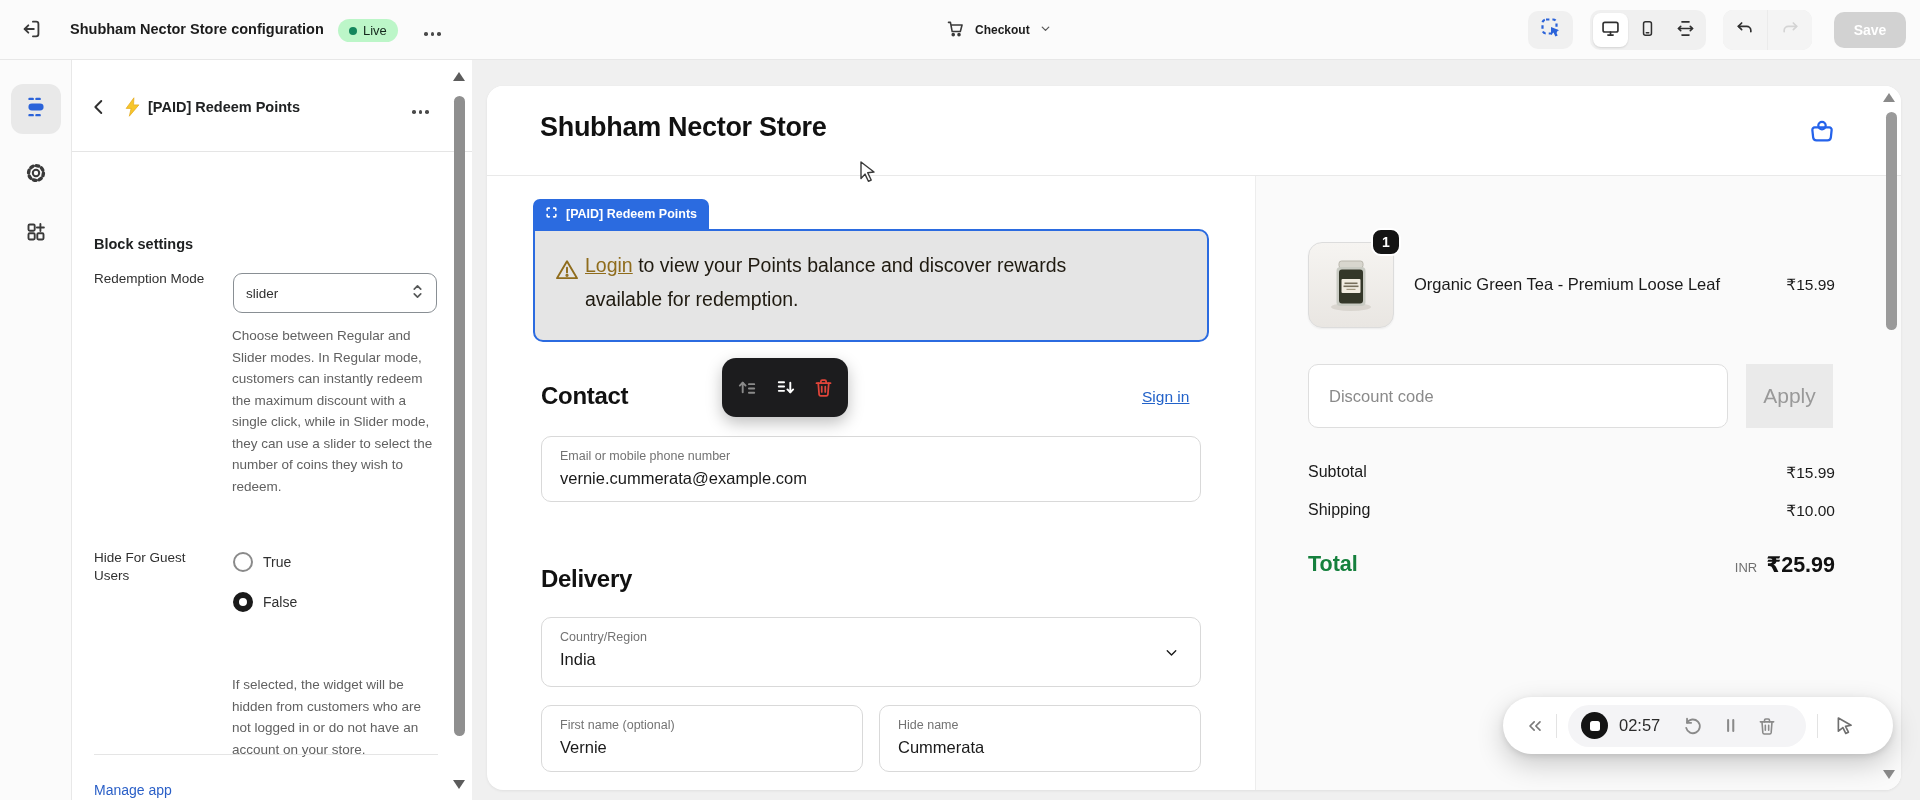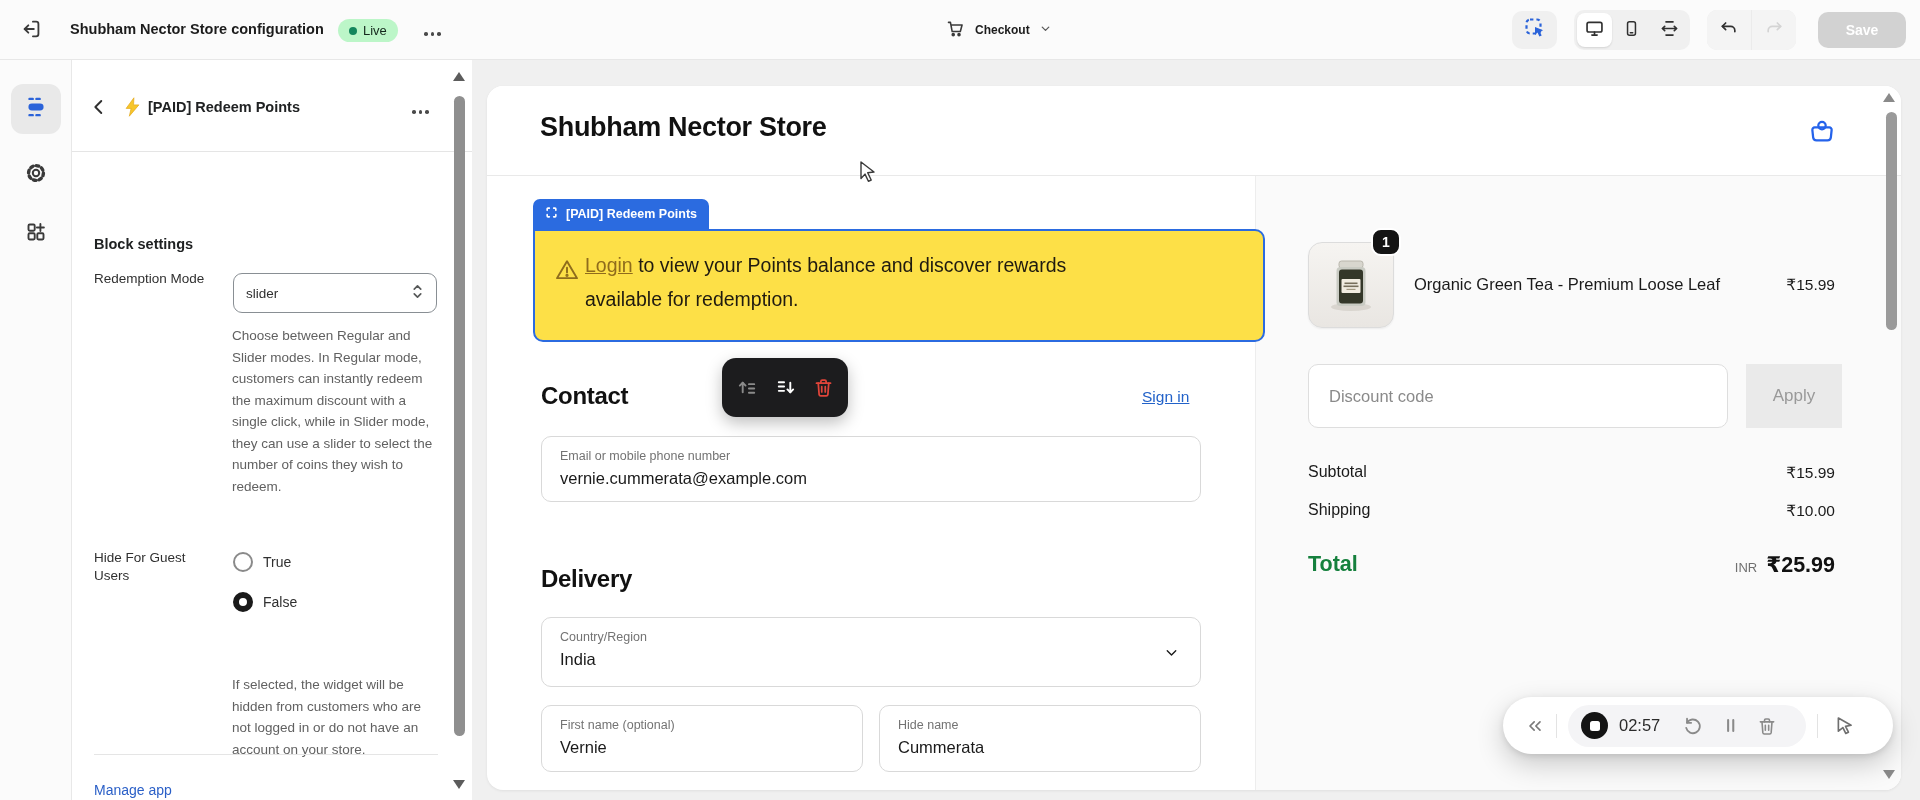--- a/index.html
+++ b/index.html
@@ -18,21 +18,21 @@
   .tb-dots { position:absolute; left:420px; top:28px; cursor:pointer; padding:4px; }
   .page-sel { position:absolute; left:945px; top:14px; height:32px; display:flex; align-items:center; gap:9px; cursor:pointer; }
   .page-sel-label { font-size:12px; font-weight:700; color:#1c1c1c; }
   .tb-right { position:absolute; right:14px; top:0; height:60px; display:flex; align-items:center; }
   .inspect-btn { width:45px; height:38px; background:#f0f0f0; border-radius:10px; display:flex; align-items:center; justify-content:center; cursor:pointer; margin-right:17px; }
   .seg { width:116px; height:40px; background:#f0f0f0; border-radius:10px; display:flex; padding:3px; gap:2px; margin-right:17px; }
   .seg-cell { flex:1; display:flex; align-items:center; justify-content:center; border-radius:8px; cursor:pointer; }
   .seg-cell.active { background:#ffffff; box-shadow:0 1px 2px rgba(0,0,0,.12); }
   .histo { width:89px; height:40px; border-radius:10px; overflow:hidden; display:flex; gap:1px; background:#ebebeb; margin-right:22px; }
   .histo-cell { flex:1; background:#f4f4f4; display:flex; align-items:center; justify-content:center; cursor:pointer; }
-  .save-btn { width:88px; height:36px; border-radius:10px; background:#d2d2d2; color:#ffffff; font-size:14px; font-weight:700; display:flex; align-items:center; justify-content:center; cursor:default; }
+  .save-btn { width:72px; height:36px; border-radius:10px; background:#d2d2d2; color:#ffffff; font-size:14px; font-weight:700; display:flex; align-items:center; justify-content:center; cursor:default; }
 
   
   .strip { position:absolute; left:0; top:60px; width:72px; height:740px; background:#fbfbfb; border-right:1px solid #e8e8e8; z-index:10; }
   .strip-item { position:absolute; left:11px; width:50px; height:50px; border-radius:12px; display:flex; align-items:center; justify-content:center; cursor:pointer; }
   .strip-item.active { background:#e9e9e9; }
 
   
   .panel { position:absolute; left:72px; top:60px; width:400px; height:740px; background:#ffffff; z-index:9; }
   .panel-header { position:absolute; left:0; top:0; width:100%; height:92px; border-bottom:1px solid #e5e5e5; }
   .back-btn { position:absolute; left:16px; top:36px; width:24px; height:24px; cursor:pointer; }
@@ -60,42 +60,42 @@
 
   
   .card { position:absolute; left:487px; top:86px; width:1414px; height:704px; background:#ffffff; border-radius:16px; box-shadow:0 1px 3px rgba(0,0,0,.07); overflow:hidden; }
   .card-header { position:absolute; left:0; top:0; width:100%; height:90px; border-bottom:1px solid #e9e9e9; background:#fff; }
   .store-name { position:absolute; left:53px; top:26px; font-size:27px; font-weight:700; letter-spacing:-.3px; color:#111; }
   .bag-btn { position:absolute; left:1318px; top:28px; width:34px; height:34px; cursor:pointer; }
   .summary-bg { position:absolute; left:768px; top:90px; width:646px; height:614px; background:#fafafa; border-left:1px solid #ededed; }
 
   .block-badge { position:absolute; left:46px; top:113px; height:30px; background:#2b6be0; border-radius:7px 7px 0 0; display:flex; align-items:center; gap:8px; padding:0 12px; cursor:pointer; }
   .block-badge span { color:#fff; font-size:12.5px; font-weight:700; }
-  .warn-box { position:absolute; left:46px; top:143px; width:732px; height:113px; background:#fde047; border:2px solid #2b6be0; border-radius:0 10px 10px 10px; }
+  .warn-box { position:absolute; left:46px; top:143px; width:676px; height:113px; background:#e5e5e5; border:2px solid #2b6be0; border-radius:0 10px 10px 10px; }
   .warn-text { position:absolute; left:50px; top:17px; width:562px; font-size:19.5px; line-height:34px; color:#1f1a10; }
   .warn-text a { color:#8f6c1c; text-decoration:underline; cursor:pointer; }
   .warn-tri { position:absolute; left:19px; top:26px; }
 
   .blk-toolbar { position:absolute; left:235px; top:272px; width:126px; height:59px; background:#1c1c1e; border-radius:14px; box-shadow:0 6px 16px rgba(0,0,0,.25); display:flex; align-items:center; justify-content:space-evenly; z-index:5; }
   .blk-tool { width:26px; height:26px; display:flex; align-items:center; justify-content:center; cursor:pointer; }
 
   .co-h2 { position:absolute; font-size:24px; font-weight:700; color:#111; letter-spacing:-.3px; }
   .signin { position:absolute; left:655px; top:302px; font-size:15.5px; color:#2262c9; text-decoration:underline; cursor:pointer; }
   .field { position:absolute; background:#fff; border:1px solid #d9d9d9; border-radius:10px; cursor:text; }
   .field .flabel { position:absolute; left:18px; top:12px; font-size:12.5px; color:#737373; }
   .field .fvalue { position:absolute; left:18px; top:32px; font-size:16.5px; color:#1a1a1a; }
   .field .fchev { position:absolute; right:20px; top:26px; }
 
   .thumb { position:absolute; left:821px; top:156px; width:86px; height:86px; border-radius:14px; border:1px solid #dcdcdc; background:linear-gradient(#f6f4f1,#e9e6e2); box-shadow:0 1px 2px rgba(0,0,0,.06); }
   .qty-badge { position:absolute; left:884px; top:142px; min-width:30px; height:28px; background:#141414; border:2.5px solid #fff; border-radius:10px; color:#fff; font-size:14px; font-weight:700; display:flex; align-items:center; justify-content:center; padding:0 8px; }
   .item-name { position:absolute; left:927px; top:189px; font-size:16.5px; color:#1a1a1a; }
   .item-price { position:absolute; right:66px; top:190px; font-size:15.5px; color:#1a1a1a; }
   .discount-input { position:absolute; left:821px; top:278px; width:420px; height:64px; border:1px solid #dedede; border-radius:10px; background:#fff; padding:0 20px; font-size:16.5px; color:#1a1a1a; font-family:inherit; }
   .discount-input::placeholder { color:#8a8a8a; }
-  .apply-btn { position:absolute; left:1259px; top:278px; width:96px; height:64px; border-radius:0; background:#eaeaea; color:#999; font-size:17px; display:flex; align-items:center; justify-content:center; cursor:pointer; }
+  .apply-btn { position:absolute; left:1259px; top:278px; width:87px; height:64px; border-radius:0; background:#eaeaea; color:#999; font-size:21px; display:flex; align-items:center; justify-content:center; cursor:pointer; }
   .sumrow-label { position:absolute; left:821px; font-size:16px; color:#1a1a1a; }
   .sumrow-value { position:absolute; right:66px; font-size:15.5px; color:#1a1a1a; }
   .total-label { position:absolute; left:821px; top:466px; font-size:21.5px; font-weight:700; color:#15803d; }
   .total-right { position:absolute; right:66px; top:466px; display:flex; align-items:baseline; gap:9px; }
   .total-cur { font-size:13px; color:#707070; }
   .total-val { font-size:21.5px; font-weight:700; color:#111; }
 
   
   .pv-thumb { position:absolute; left:1399px; top:26px; width:11px; height:218px; border-radius:6px; background:#9a9a9a; }
 

